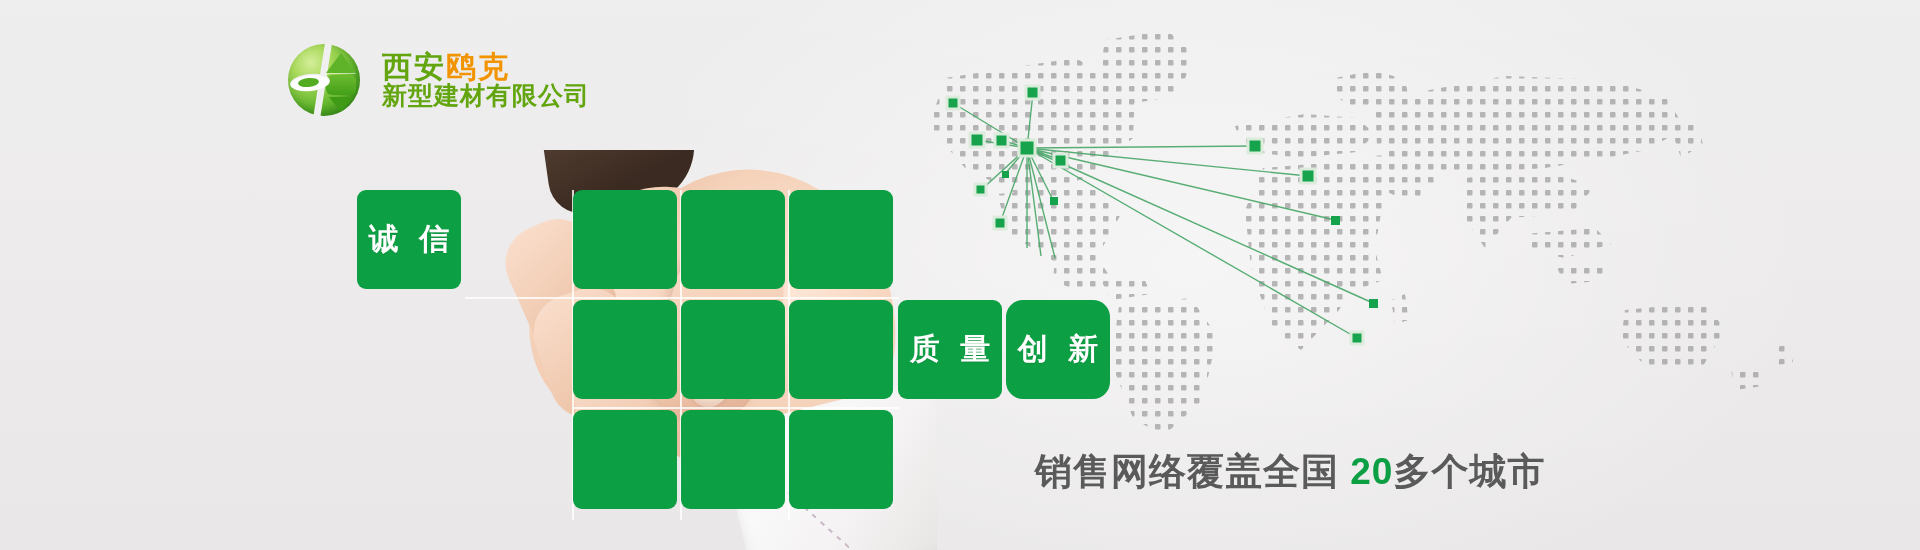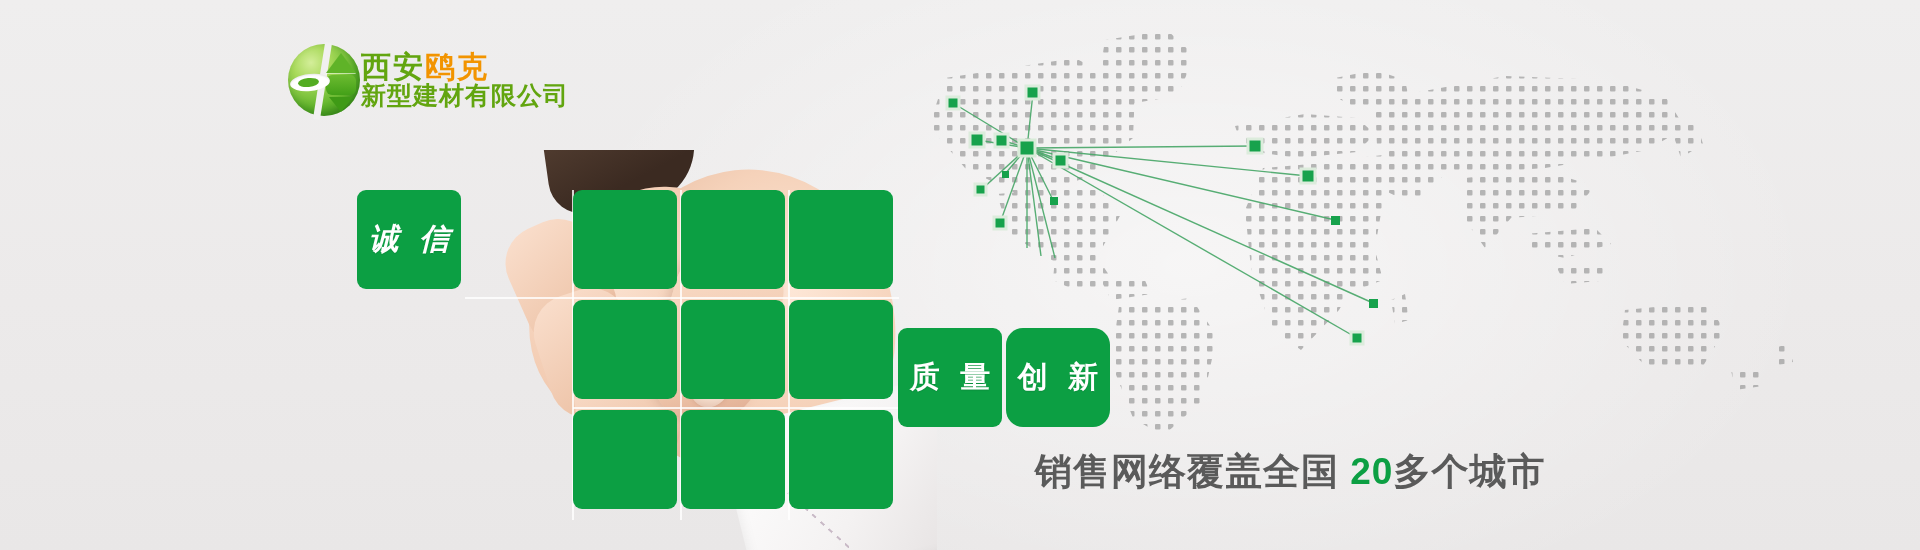--- a/index.html
+++ b/index.html
@@ -23,21 +23,21 @@
       linear-gradient(180deg, #efeeee 0%, #eceaea 55%, #e9e7e7 100%);
   }
 
   
   .logo-block {
     position: absolute;
     left: 288px;
     top: 44px;
     display: flex;
     align-items: center;
-    gap: 1px;
+    gap: 22px;
   }
   .logo-mark {
     width: 72px;
     height: 72px;
     position: relative;
     flex: 0 0 auto;
   }
   .logo-mark .sphere {
     position: absolute;
     inset: 0;
@@ -123,21 +123,20 @@
     white-space: nowrap;
   }
 
   
   .grid-stage {
     position: absolute;
     left: 357px;
     top: 190px;
     width: 542px;
     height: 330px;
-    font-style: italic;
   }
   .handshake {
     position: absolute;
     left: 110px;
     top: -40px;
     width: 470px;
     height: 410px;
     overflow: hidden;
   }
   .hs-cuff {
@@ -238,21 +237,20 @@
   
   .tile-right {
     position: absolute;
     width: 104px;
     height: 99px;
     border-radius: 9px;
     background: #0c9f43;
     display: flex;
     align-items: center;
     justify-content: center;
-    margin-top: 28px;
   }
 
   
   .map-wrap {
     position: absolute;
     left: 905px;
     top: 18px;
     width: 1000px;
     height: 420px;
   }

